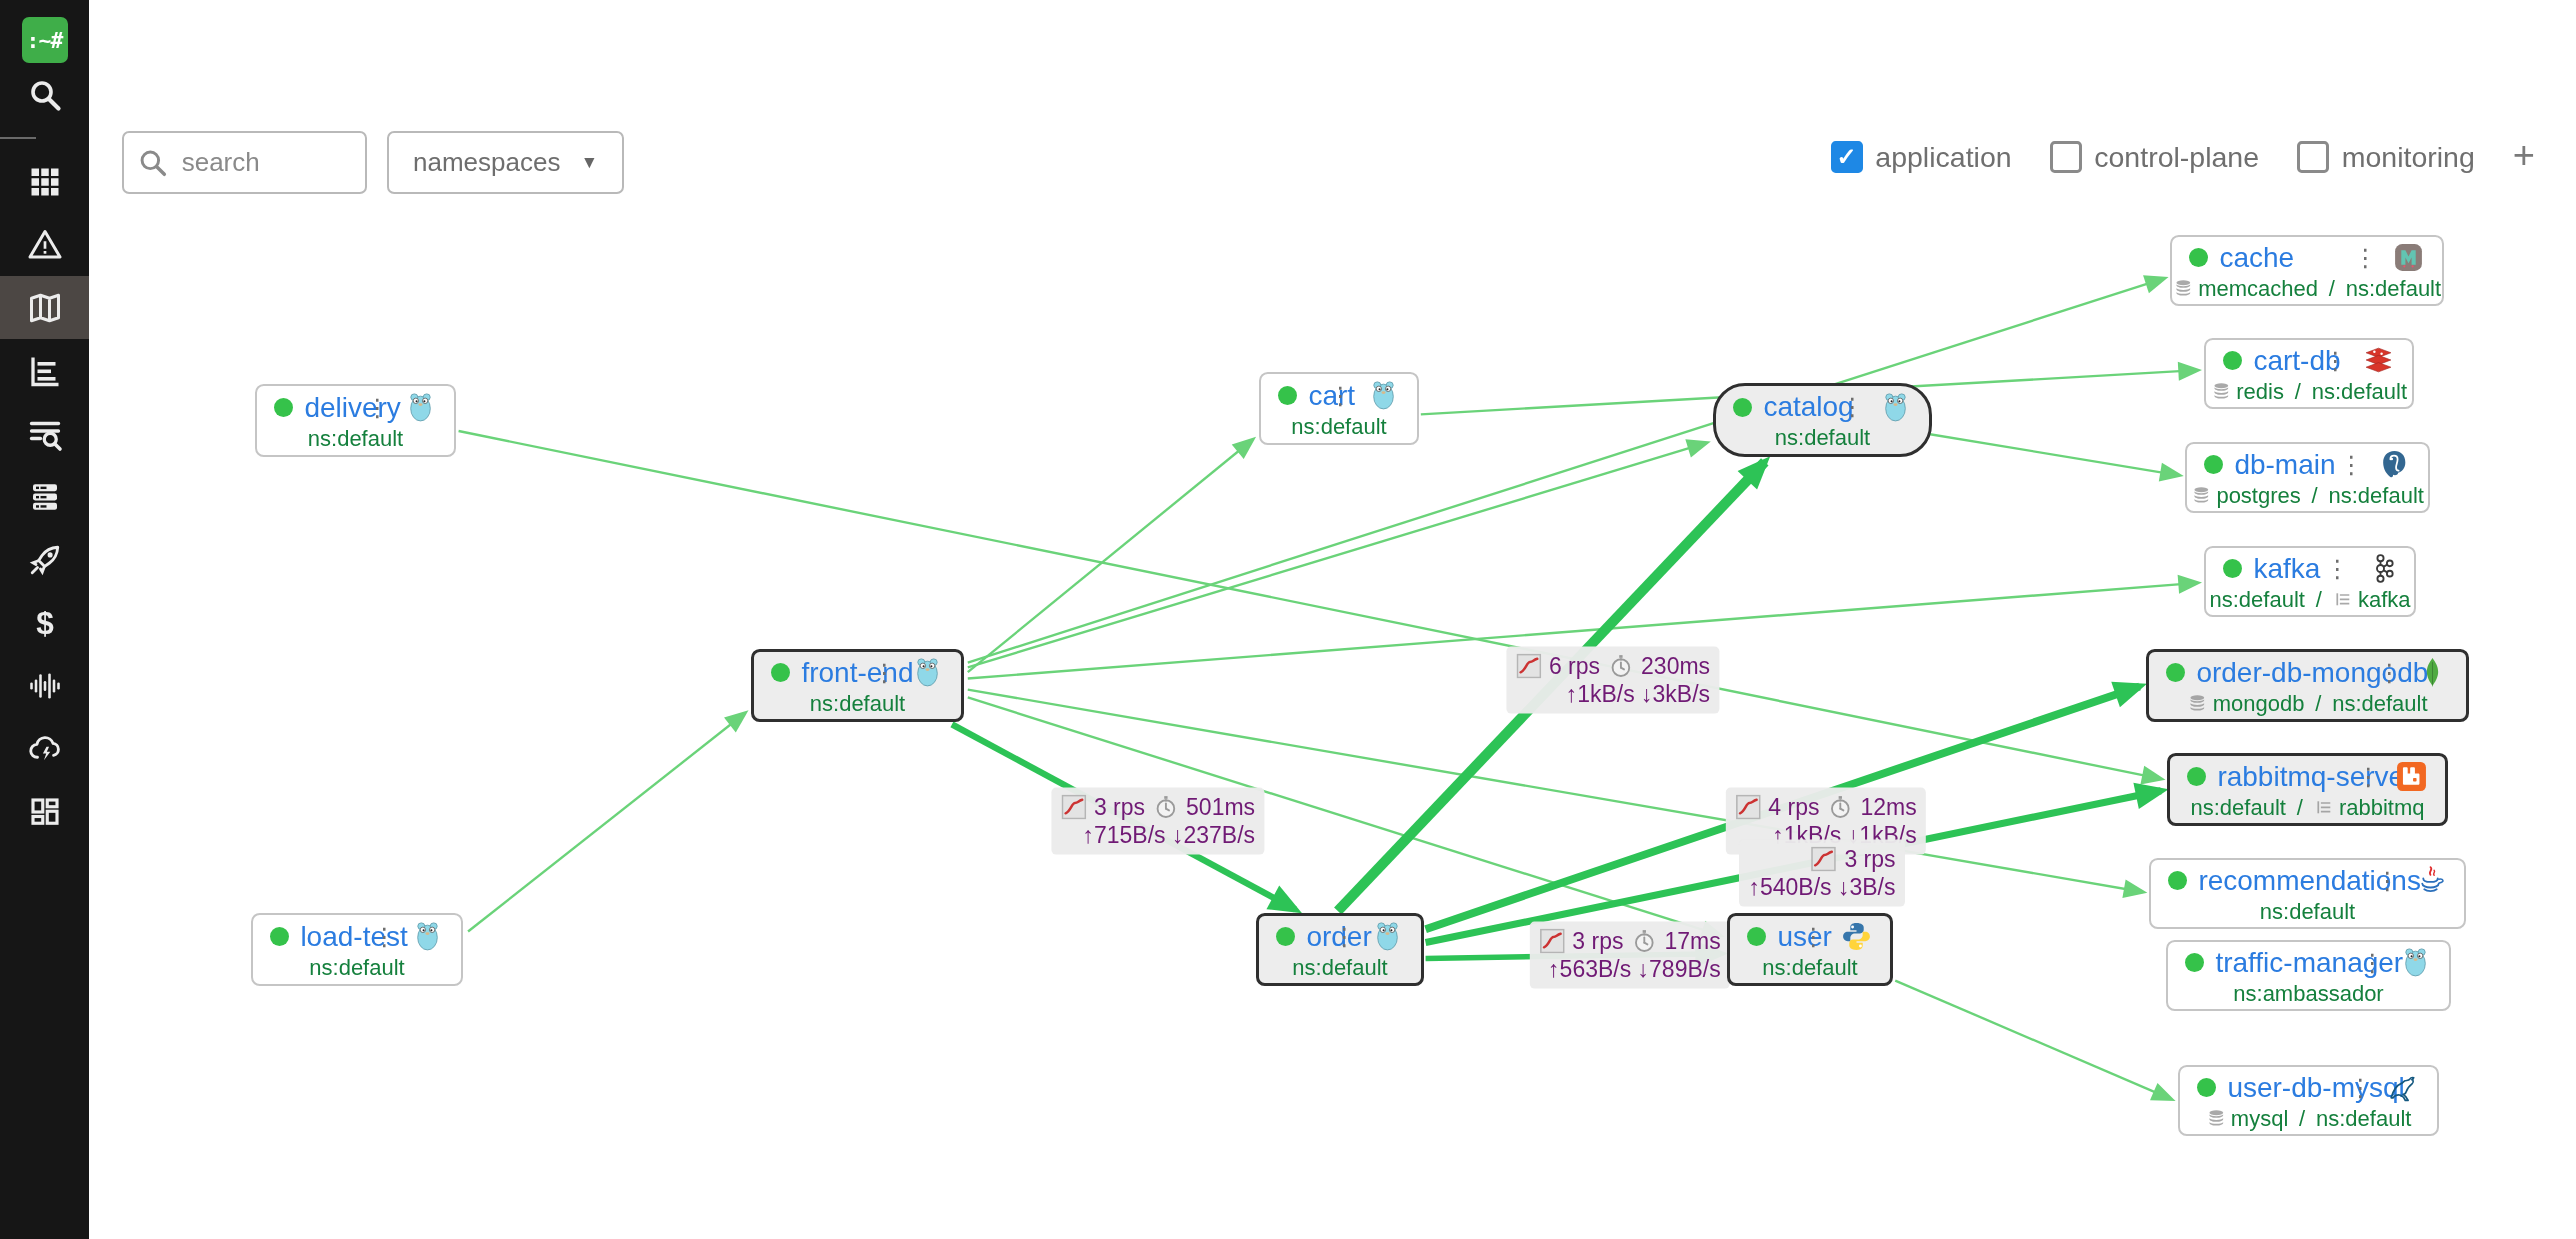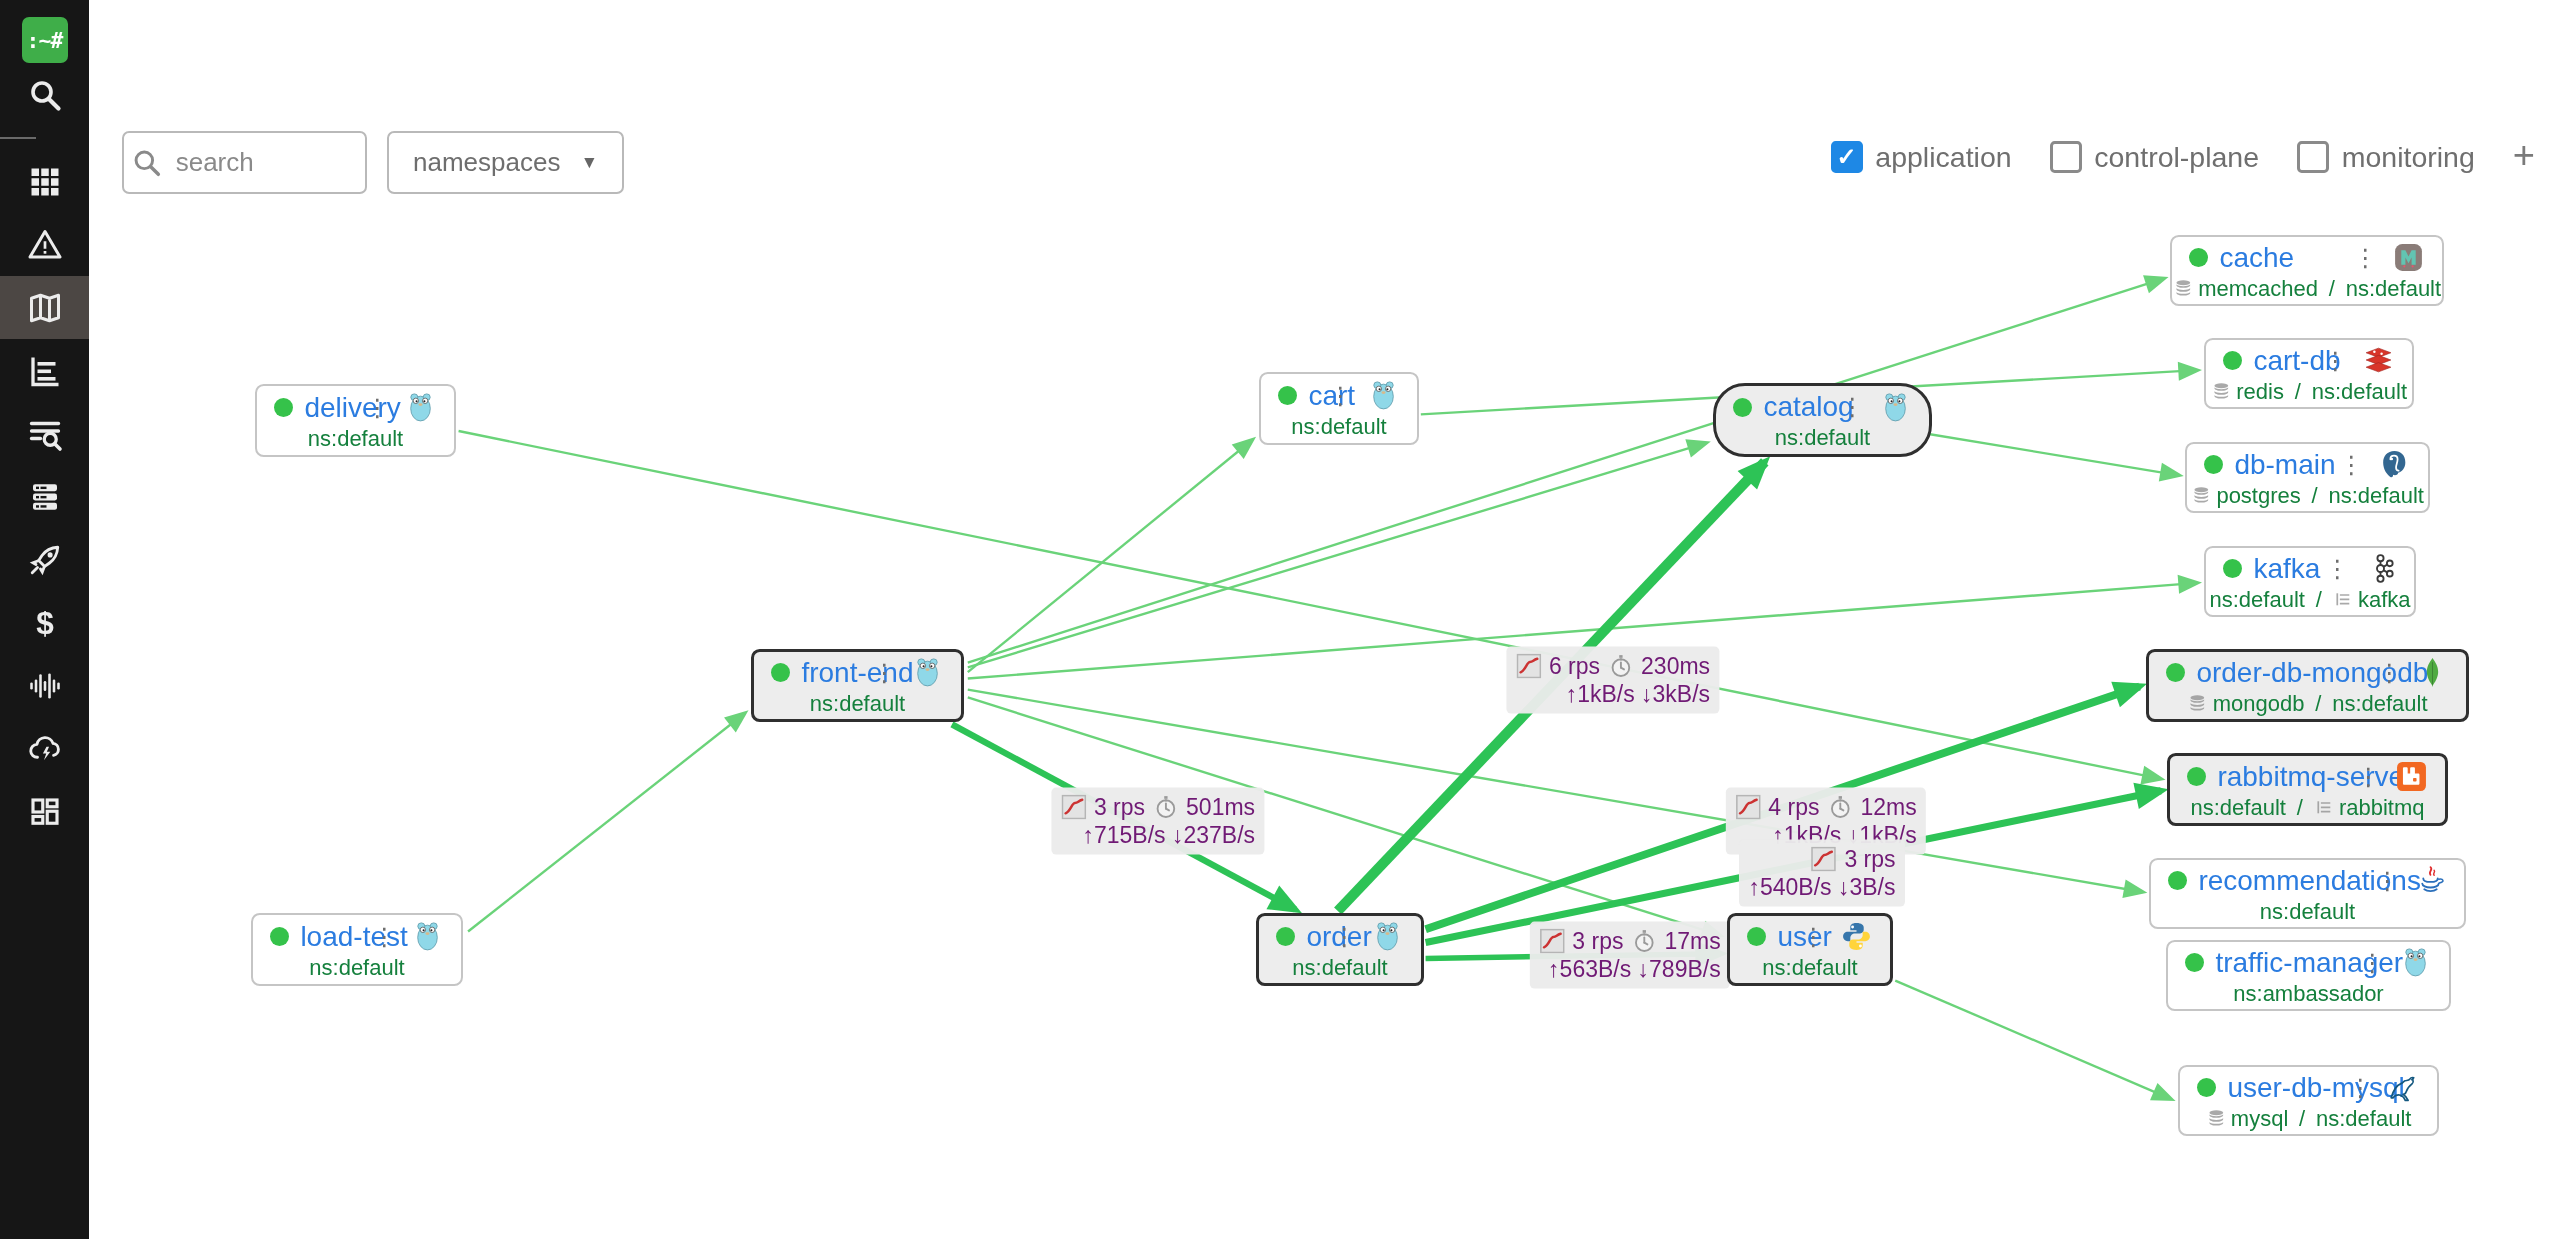--- a/index.html
+++ b/index.html
@@ -17,21 +17,21 @@
 
   
   .header { position:absolute; left:89px; top:0; width:2487px; height:93px; background:#f5f5f5; z-index:20; }
   .page-title { position:absolute; left:25px; top:24px; font-size:36px; font-weight:500; color:#2b2b2b; }
   .time-btn { position:absolute; right:41px; top:14.2px; height:65px; min-width:212px; border:2.4px solid #2f2f2f; border-radius:8px; background:#f5f5f5;
               display:flex; align-items:center; justify-content:center; gap:14.2px; padding:0 20.6px; color:#555; font-size:26px; cursor:pointer; }
   .time-btn svg { width:35px; height:35px; }
 
   
   .search-box { position:absolute; left:122px; top:131px; width:245px; height:63px; border:2.4px solid #b9b9b9; border-radius:7.1px; background:#fff;
-                display:flex; align-items:center; gap:12.7px; padding:0 7px; z-index:20; }
+                display:flex; align-items:center; gap:12.7px; padding:0 13px; z-index:20; }
   .search-box svg { width:32px; height:32px; flex:none; }
   .search-box input { border:none; outline:none; width:100%; font-size:26px; color:#444; font-family:"Liberation Sans", sans-serif; background:transparent; }
   .search-box input::placeholder { color:#8a8a8a; }
   .ns-select { position:absolute; left:387px; top:131px; width:237px; height:63px; border:2.4px solid #b9b9b9; border-radius:7.1px; background:#fff;
                display:flex; align-items:center; justify-content:space-between; padding:0 24px; font-size:26px; color:#6e6e6e; cursor:pointer; z-index:20; }
   .ns-caret { font-size:17.4px; color:#666; }
   .filters { position:absolute; right:41px; top:136px; display:flex; align-items:center; gap:38px; z-index:20; }
   .filter { display:flex; align-items:center; gap:12.7px; font-size:28.5px; color:#6f6f6f; cursor:pointer; }
   .cbox { width:32px; height:32px; border:3.2px solid #8a8a8a; border-radius:4.7px; background:#fff; flex:none; }
   .cbox.checked { background:#1e88e5; border-color:#1e88e5; color:#fff; display:flex; align-items:center; justify-content:center; font-size:24px; font-weight:bold; }

